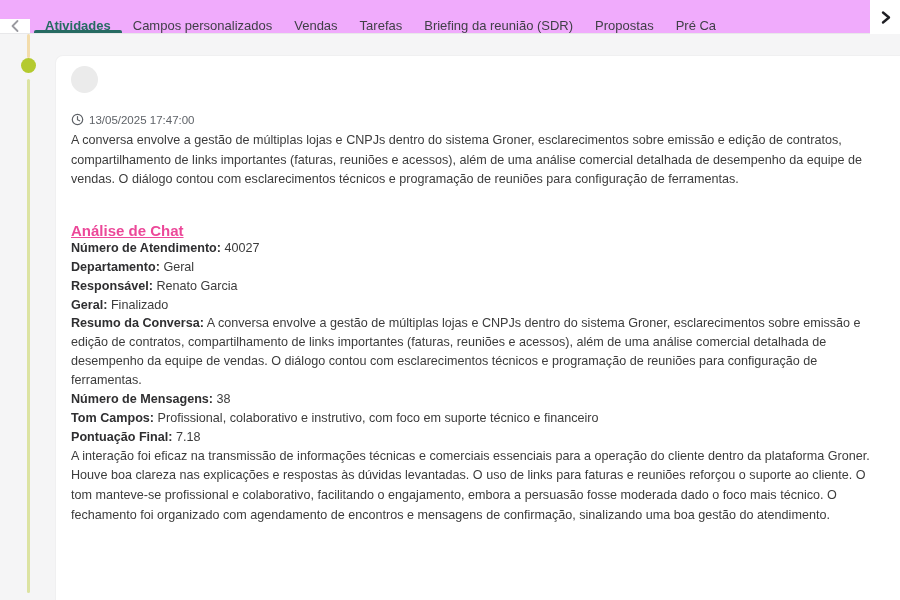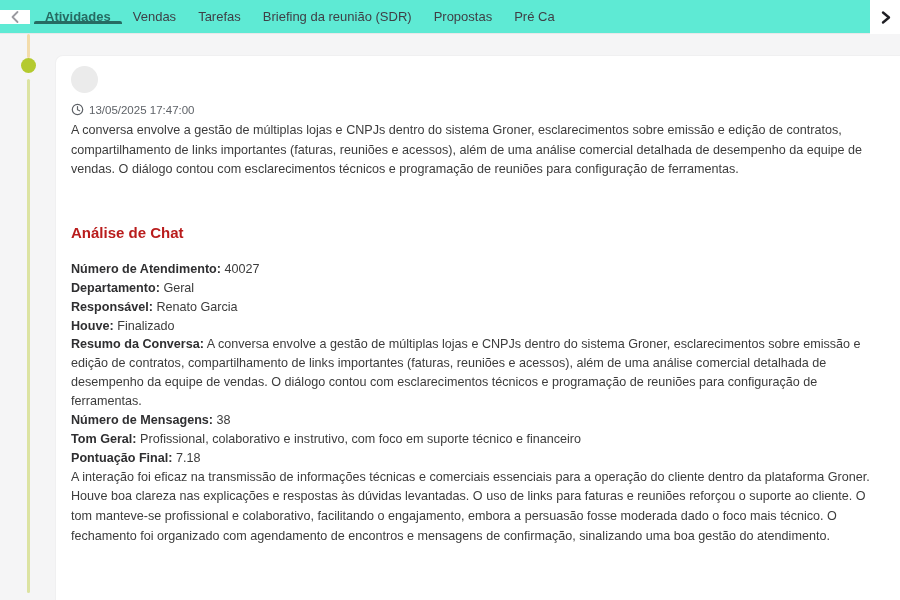--- a/index.html
+++ b/index.html
@@ -2,22 +2,22 @@
 <html lang="pt"><head>
 <meta charset="utf-8">
 <style>
   * { margin:0; padding:0; box-sizing:border-box; }
   html,body { width:900px; height:600px; overflow:hidden;
     font-family:"Liberation Sans", sans-serif; background:#ffffff; }
   .stage { position:relative; width:900px; height:600px; background:#f5f5f6; }
 
   
   .tabbar { position:absolute; top:0; left:0; right:0; height:34px;
-    background:#5eead4; border-bottom:1px solid #e8e8ea;
-    display:flex; align-items:center; z-index:5; }
+    background:#f0abfc; border-bottom:1px solid #e8e8ea;
+    display:flex; align-items:flex-end; z-index:5; }
   .tab-chevron { width:30px; display:flex; align-items:center; justify-content:center;
     cursor:pointer; flex:0 0 auto; background:#fff; }
   .tab-chevron svg { display:block; }
   .tab-strip { display:flex; align-items:stretch; overflow:hidden;
     white-space:nowrap; flex:1 1 auto; margin-left:4px; }
   .tab { position:relative; padding:0 11px; font-size:13px; color:#3f3f46;
     display:flex; align-items:center; cursor:pointer; flex:0 0 auto; }
   .tab.active { color:#266b62; font-weight:600; }
   .tab.active::after { content:""; position:absolute; left:0; right:0; bottom:0;
     height:3px; background:#266b62; border-radius:2px 2px 0 0; }
@@ -30,27 +30,27 @@
     border-radius:50%; background:#b4ca2f; }
   .timeline-line-bottom { position:absolute; left:27px; top:79px; bottom:7px; width:3px;
     background:#dce3a2; border-radius:2px; }
 
   
   .card { position:absolute; left:55px; top:55px; right:0; bottom:0;
     background:#ffffff; border:1px solid #f0f0f1; border-right:none; border-bottom:none;
     border-radius:8px 0 0 0; padding:9px 24px 10px 15px; overflow:hidden; }
   .avatar { width:27px; height:27px; border-radius:50%; background:#ebebeb;
     margin-top:1px; cursor:pointer; }
-  .meta-row { display:flex; align-items:center; gap:5px; margin-top:10px;
+  .meta-row { display:flex; align-items:center; gap:5px; margin-top:20px;
     color:#5f6368; font-size:11.5px; }
   .meta-row svg { display:block; }
   .intro { margin-top:5px; font-size:12.6px; line-height:1.56; color:#3c3c3c;
     max-width:830px; }
-  .analysis-heading { margin-top:44px; font-size:15px; font-weight:700; color:#b91c1c; }
-  .fields { margin-top:19px; font-size:12.6px; line-height:1.5; color:#3c3c3c;
+  .analysis-heading { margin-top:32px; font-size:15px; font-weight:700; color:#ec4899;text-decoration:underline; }
+  .fields { font-size:12.6px; line-height:1.5; color:#3c3c3c;
     max-width:830px; }
   .field-line { }
   .field-label { font-weight:700; color:#2f2f31; }
   .redacted-pill { display:inline-block; width:212px; height:13px; margin-left:1px;
     background:linear-gradient(#f4f4f4,#ededed); border-radius:7px;
     vertical-align:middle; }
   .closing { font-size:12.6px; line-height:1.56; color:#3c3c3c; max-width:838px; }
 </style>
 </head>
 <body>
@@ -60,20 +60,21 @@
   <div class="tabbar">
     <div class="tab-chevron">
       <span>
         <svg width="12" height="14" viewBox="0 0 12 14">
           <polyline points="8.5,2 3.5,7 8.5,12" fill="none" stroke="#9a9aa0" stroke-width="1.8" stroke-linecap="round" stroke-linejoin="round"></polyline>
         </svg>
       </span>
     </div>
     <div class="tab-strip">
         <div class="tab active">Atividades</div>
+        <div class="tab">Campos personalizados</div>
         <div class="tab">Vendas</div>
         <div class="tab">Tarefas</div>
         <div class="tab">Briefing da reunião (SDR)</div>
         <div class="tab">Propostas</div>
         <div class="tab">Pré Ca</div>
       </div>
     <div class="tab-chevron right">
       <span>
         <svg width="13" height="15" viewBox="0 0 13 15">
           <polyline points="4,2.5 10,7.5 4,12.5" fill="none" stroke="#1f1f24" stroke-width="2.4" stroke-linecap="round" stroke-linejoin="round"></polyline>
@@ -100,23 +101,23 @@
     </div>
 
     <div class="intro">A conversa envolve a gestão de múltiplas lojas e CNPJs dentro do sistema Groner, esclarecimentos sobre emissão e edição de contratos, compartilhamento de links importantes (faturas, reuniões e acessos), além de uma análise comercial detalhada de desempenho da equipe de vendas. O diálogo contou com esclarecimentos técnicos e programação de reuniões para configuração de ferramentas.</div>
 
     <div class="analysis-heading">Análise de Chat</div>
 
     <div class="fields">
         <div class="field-line"><span class="field-label">Número de Atendimento:</span> <span class="field-value">40027</span></div>
         <div class="field-line"><span class="field-label">Departamento:</span> <span class="field-value">Geral</span></div>
         <div class="field-line"><span class="field-label">Responsável:</span> <span class="field-value">Renato Garcia</span></div>
-        <div class="field-line"><span class="field-label">Houve:</span> <span class="field-value">Finalizado</span></div>
+        <div class="field-line"><span class="field-label">Geral:</span> <span class="field-value">Finalizado</span></div>
         <div class="field-line"><span class="field-label">Resumo da Conversa:</span> <span class="field-value">A conversa envolve a gestão de múltiplas lojas e CNPJs dentro do sistema Groner, esclarecimentos sobre emissão e edição de contratos, compartilhamento de links importantes (faturas, reuniões e acessos), além de uma análise comercial detalhada de desempenho da equipe de vendas. O diálogo contou com esclarecimentos técnicos e programação de reuniões para configuração de ferramentas.</span></div>
         <div class="field-line"><span class="field-label">Número de Mensagens:</span> <span class="field-value">38</span></div>
-        <div class="field-line"><span class="field-label">Tom Geral:</span> <span class="field-value">Profissional, colaborativo e instrutivo, com foco em suporte técnico e financeiro</span></div>
+        <div class="field-line"><span class="field-label">Tom Campos:</span> <span class="field-value">Profissional, colaborativo e instrutivo, com foco em suporte técnico e financeiro</span></div>
         <div class="field-line"><span class="field-label">Pontuação Final:</span> <span class="field-value">7.18</span></div>
       </div>
 
     <div class="closing">A interação foi eficaz na transmissão de informações técnicas e comerciais essenciais para a operação do cliente dentro da plataforma Groner. Houve boa clareza nas explicações e respostas às dúvidas levantadas. O uso de links para faturas e reuniões reforçou o suporte ao cliente. O tom manteve-se profissional e colaborativo, facilitando o engajamento, embora a persuasão fosse moderada dado o foco mais técnico. O fechamento foi organizado com agendamento de encontros e mensagens de confirmação, sinalizando uma boa gestão do atendimento.</div>
   </div>
 
 </div>
 
 </body></html>

